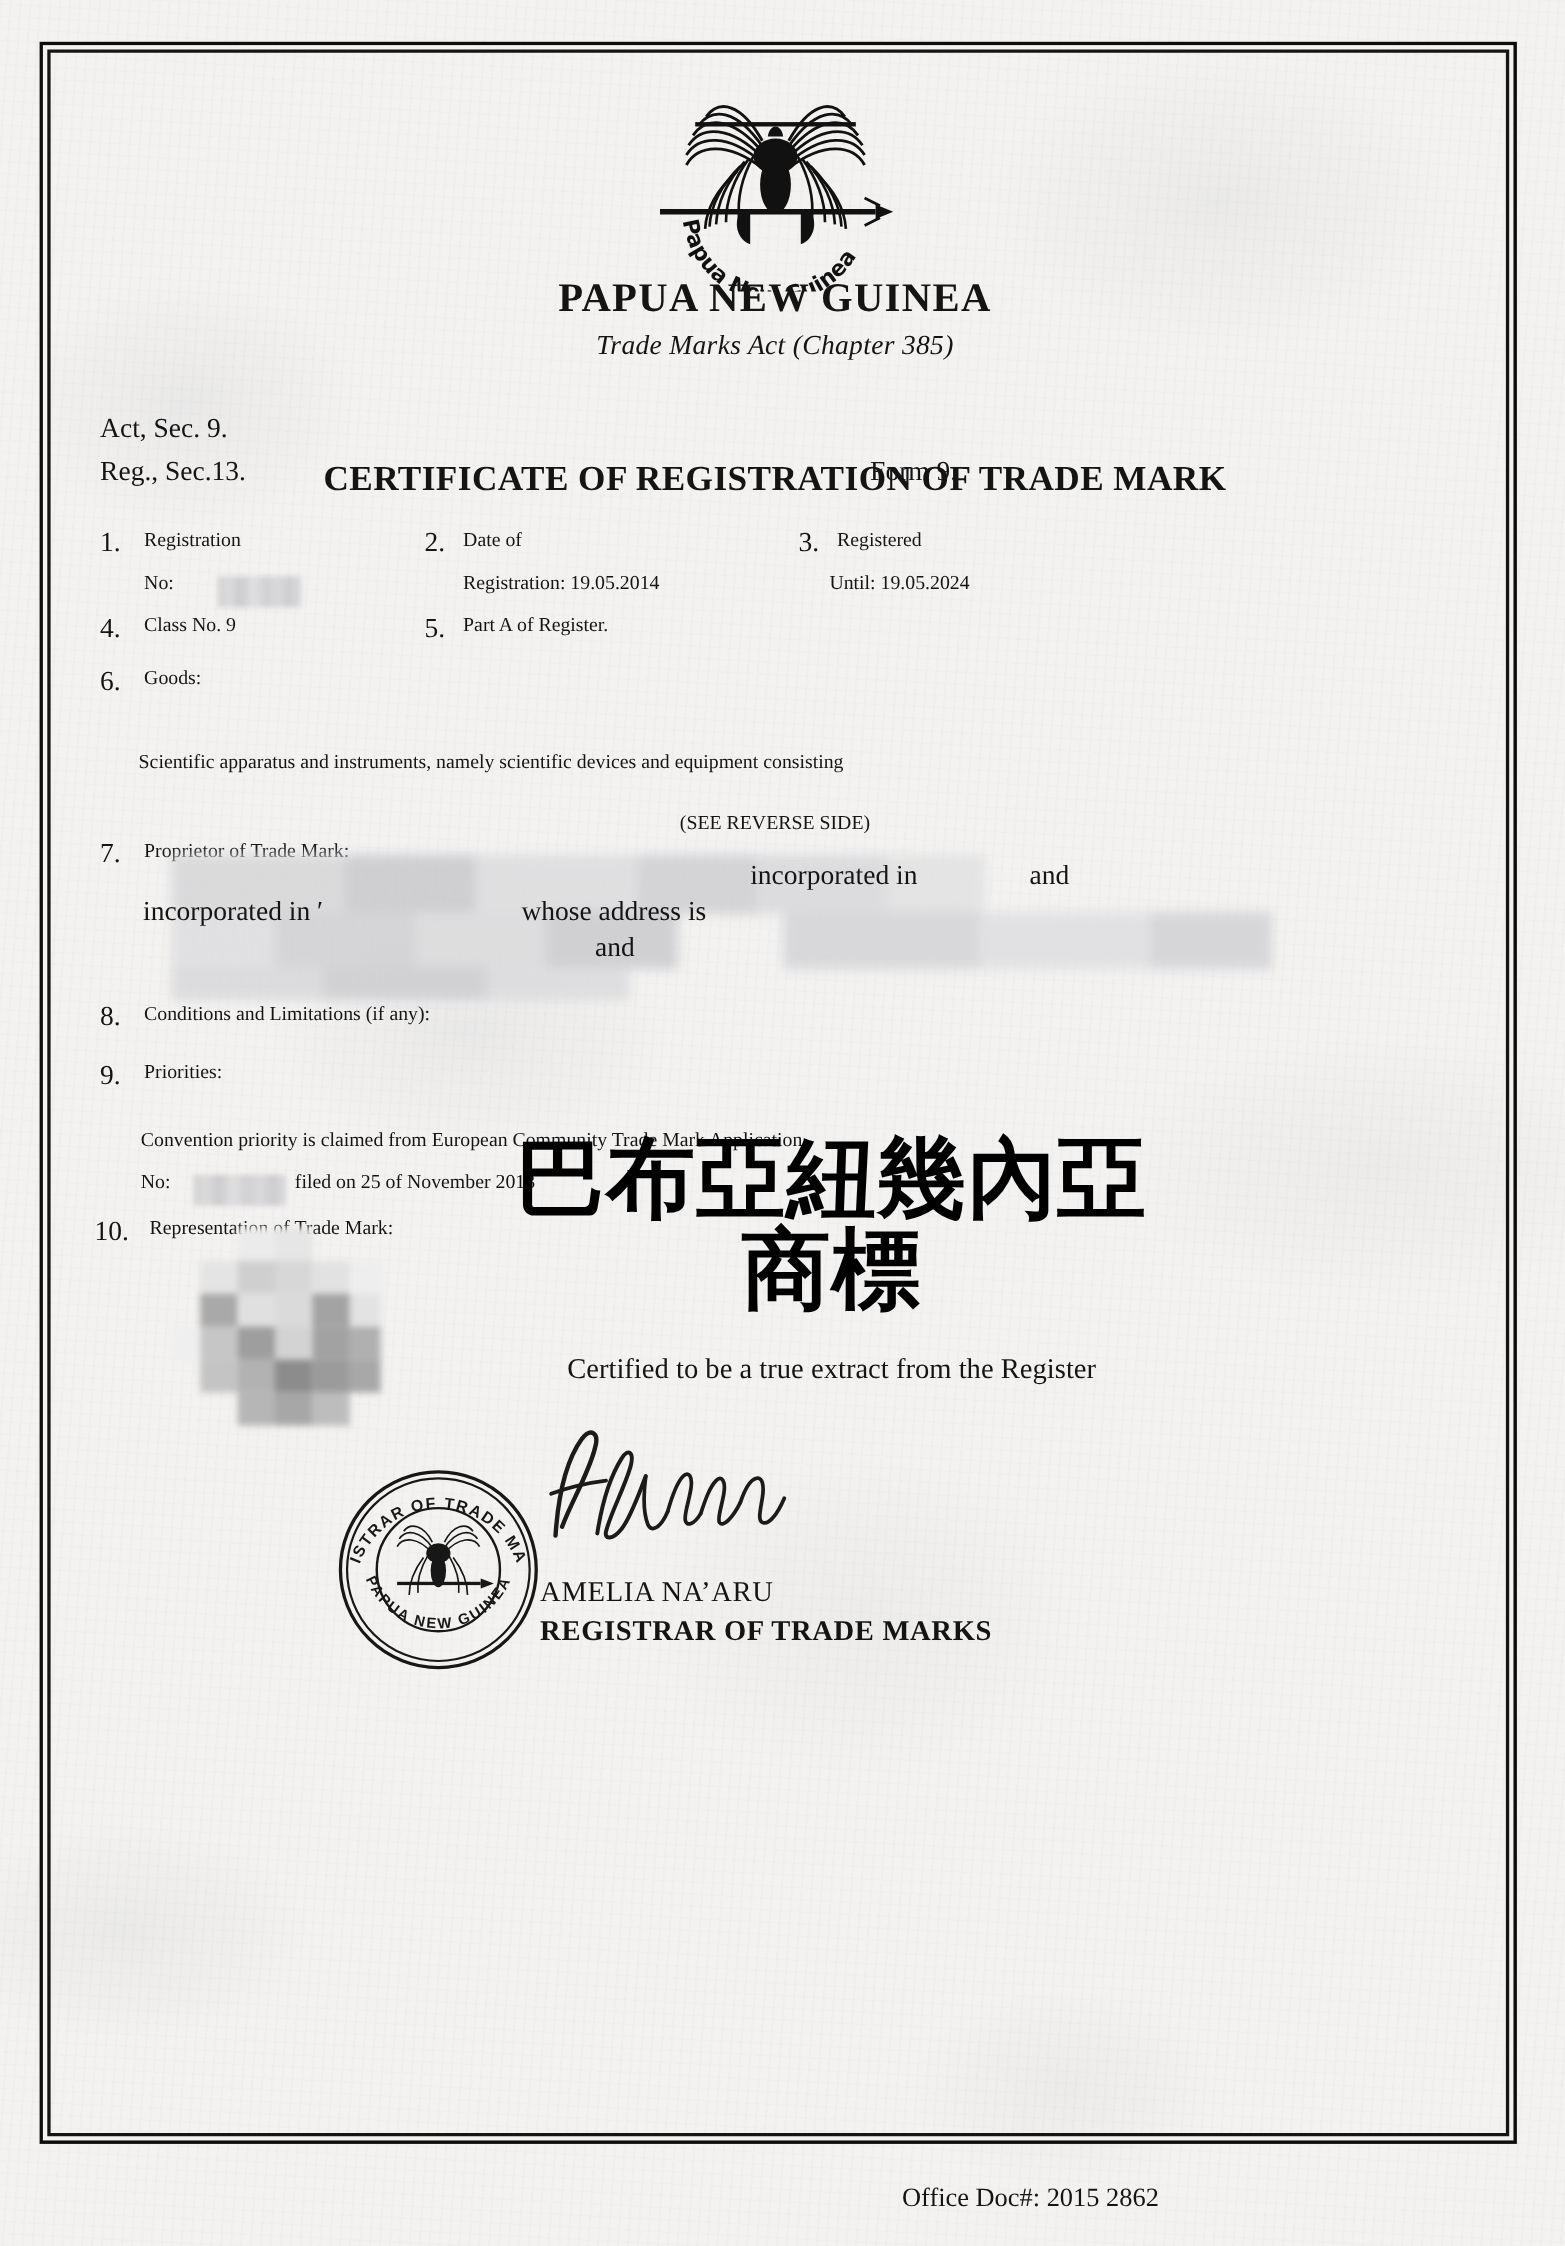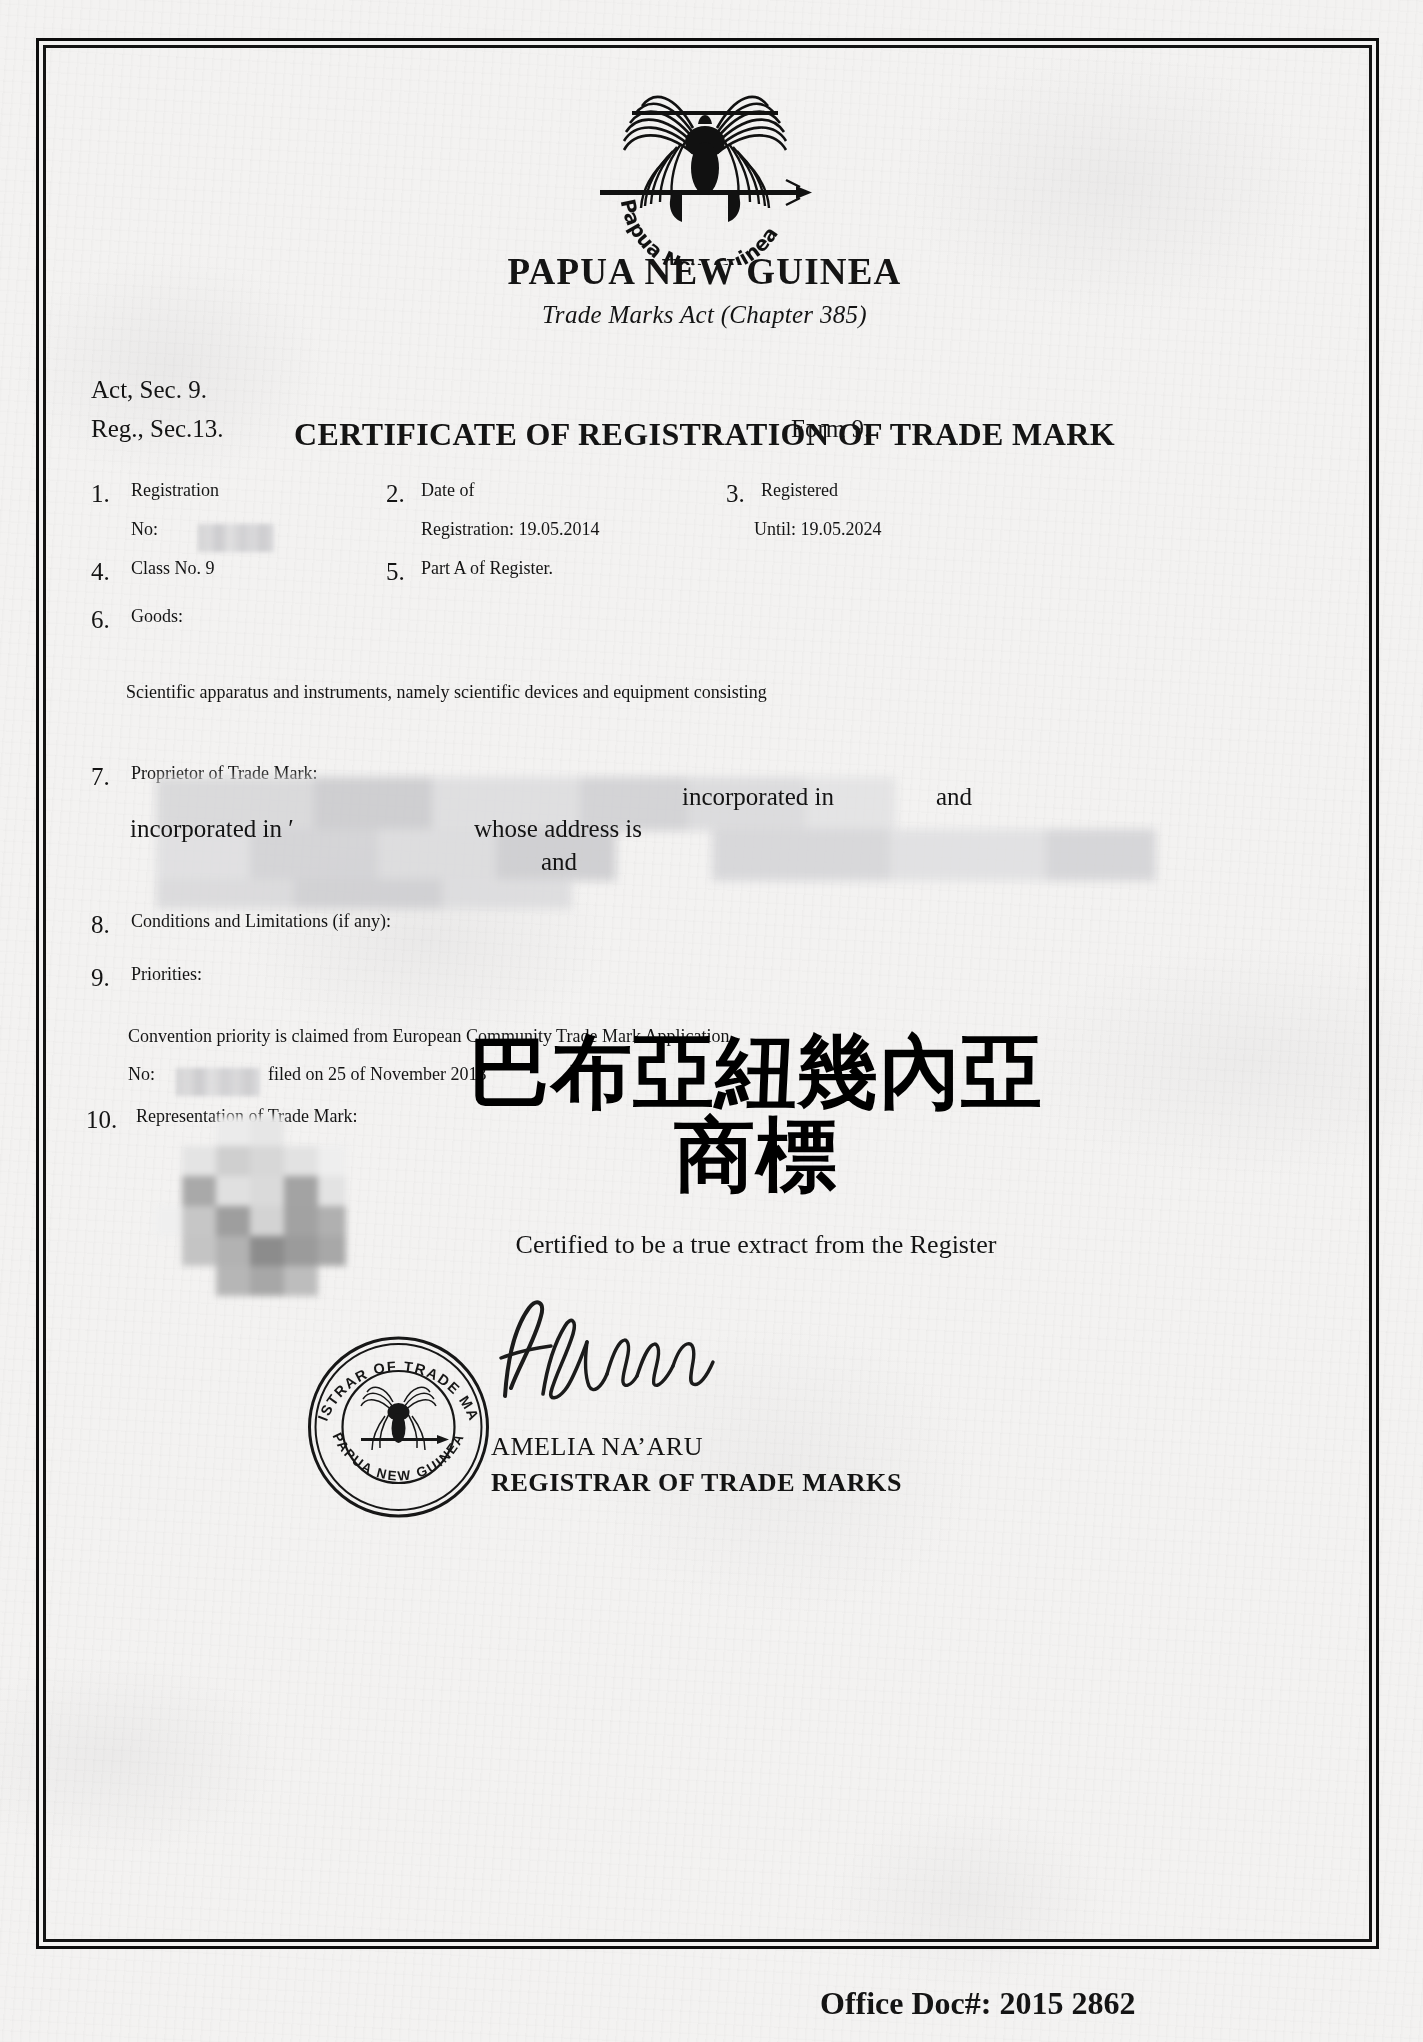--- a/index.html
+++ b/index.html
@@ -216,22 +216,22 @@
     font-size: 26px;
     font-weight: bold;
     letter-spacing: .6px;
   }
 
   
   #office-doc {
     position: absolute;
     left: 820px;
     top: 1985px;
-    font-size: 32px;
-    font-weight: bold;
+    font-size: 24px;
+    font-weight: normal;
     z-index: 3;
   }
 </style>
 </head>
 <body>
 
 <div id="paper-texture"></div>
 <div id="cert-frame"></div>
 
 <div id="cert-body">
@@ -319,20 +319,21 @@
   <div class="item-txt" style="left:718px; top:481px;">Until: 19.05.2024</div>
 
   <div class="item-num" style="left:55px;  top:520px;">4.</div>
   <div class="item-txt" style="left:95px;  top:520px;text-align:right;">Class No. 9</div>
   <div class="item-num" style="left:350px; top:520px;">5.</div>
   <div class="item-txt" style="left:385px; top:520px;">Part A of Register.</div>
 
   <div class="item-num" style="left:55px;  top:568px;">6.</div>
   <div class="item-txt" style="left:95px;  top:568px;">Goods:</div>
   <div class="item-txt" style="left:90px;  top:644px;">Scientific apparatus and instruments, namely scientific devices and equipment consisting</div>
+  <div class="item-txt" style="left:0; width:1337px; text-align:center; top:700px; white-space:normal;">(SEE REVERSE SIDE)</div>
 
   <div class="item-num" style="left:55px;  top:725px;">7.</div>
   <div class="item-txt" style="left:95px;  top:725px;">Proprietor of Trade Mark:</div>
 
   <div id="proprietor-redaction">
     <div class="blk" style="left:0px;   top:4px;   width:160px; height:54px; background:#d6d6d8;"></div>
     <div class="blk" style="left:158px; top:4px;   width:120px; height:54px; background:#c9c9cc;"></div>
     <div class="blk" style="left:276px; top:4px;   width:150px; height:54px; background:#dcdcde;"></div>
     <div class="blk" style="left:424px; top:4px;   width:110px; height:54px; background:#cfcfd2;"></div>
     <div class="blk" style="left:532px; top:4px;   width:120px; height:54px; background:#d9d9db;"></div>

